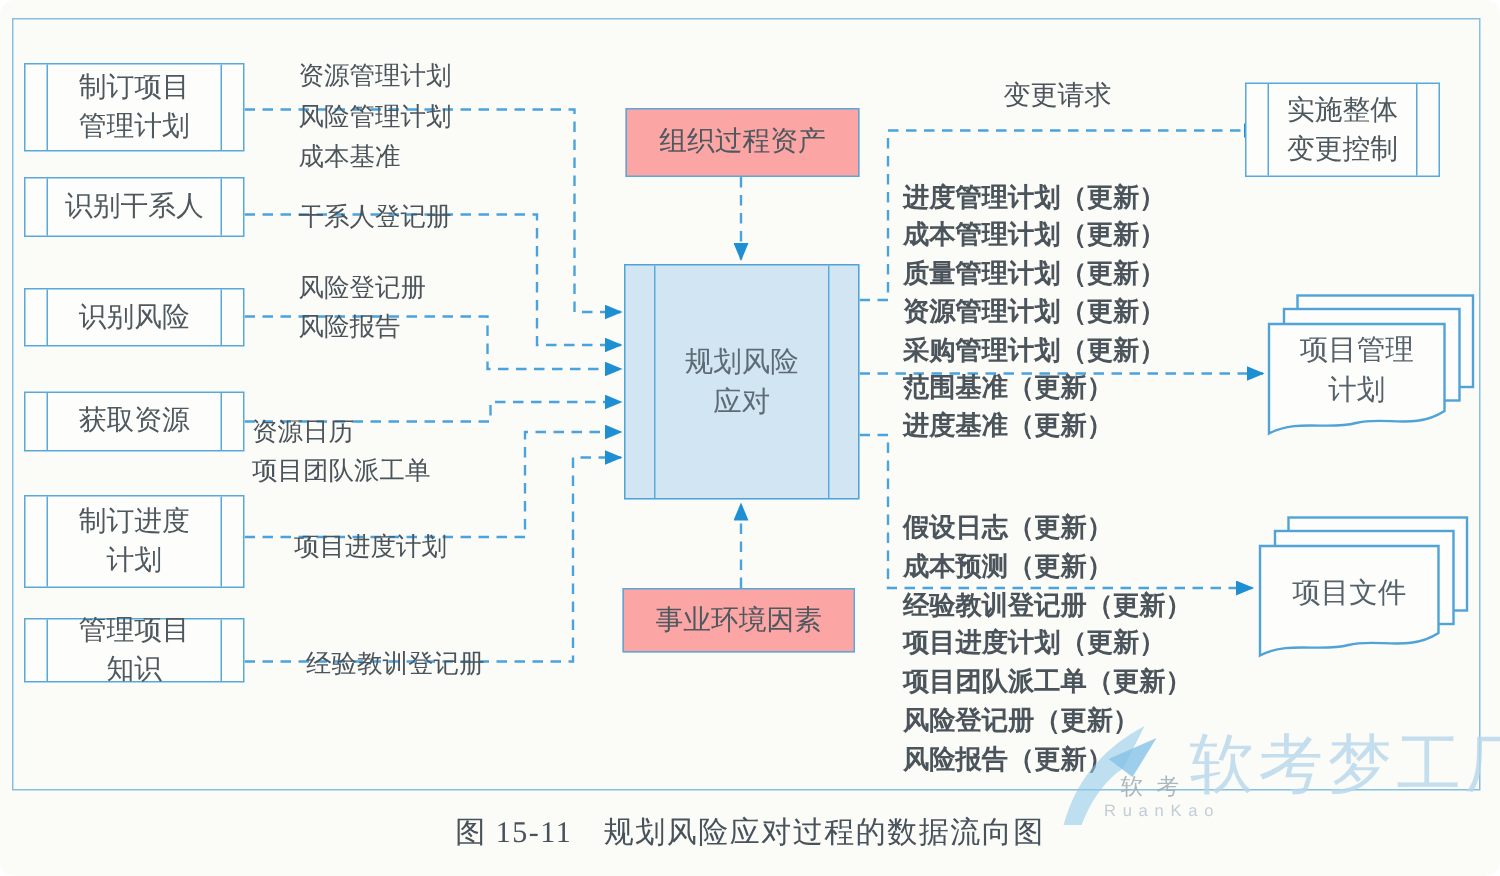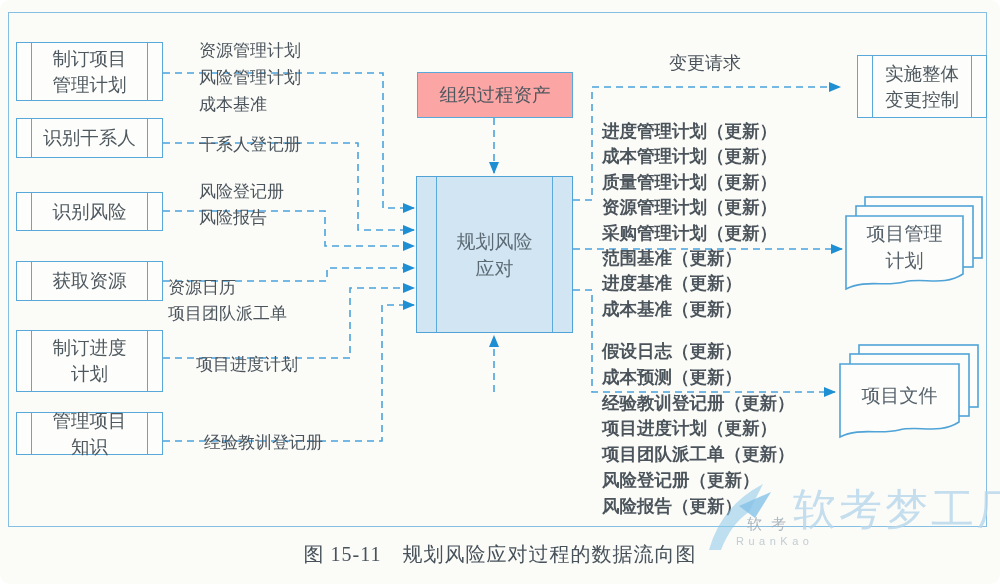--- a/index.html
+++ b/index.html
@@ -151,36 +151,38 @@
 
   <div class="plainbox" style="left:417px;top:72px;width:156px;height:46px;">
     <span class="boxlabel">组织过程资产</span>
   </div>
 
   <div class="process-box">
     <span class="boxlabel">规划风险
 应对</span>
   </div>
 
+  <div class="plainbox" style="left:415px;top:392px;width:155px;height:43px;">
+    <span class="boxlabel">事业环境因素</span>
+  </div>
 
   <div class="cr-label">变更请求</div>
-  <div class="iobox" style="left:857px;top:55px;width:130px;height:63px;">
+  <div class="iobox" style="left:830px;top:55px;width:130px;height:63px;">
     <span class="boxlabel">实施整体
 变更控制</span>
   </div>
 
   <div class="outlist" style="top:119px;">
     <div class="oi">进度管理计划（更新）</div>
     <div class="oi">成本管理计划（更新）</div>
     <div class="oi">质量管理计划（更新）</div>
     <div class="oi">资源管理计划（更新）</div>
     <div class="oi">采购管理计划（更新）</div>
     <div class="oi">范围基准（更新）</div>
     <div class="oi">进度基准（更新）</div>
-    <div class="oi">成本基准（更新）</div>
   </div>
   <div class="outlist second" style="top:339px;">
     <div class="oi">假设日志（更新）</div>
     <div class="oi">成本预测（更新）</div>
     <div class="oi">经验教训登记册（更新）</div>
     <div class="oi">项目进度计划（更新）</div>
     <div class="oi">项目团队派工单（更新）</div>
     <div class="oi">风险登记册（更新）</div>
     <div class="oi">风险报告（更新）</div>
   </div>

